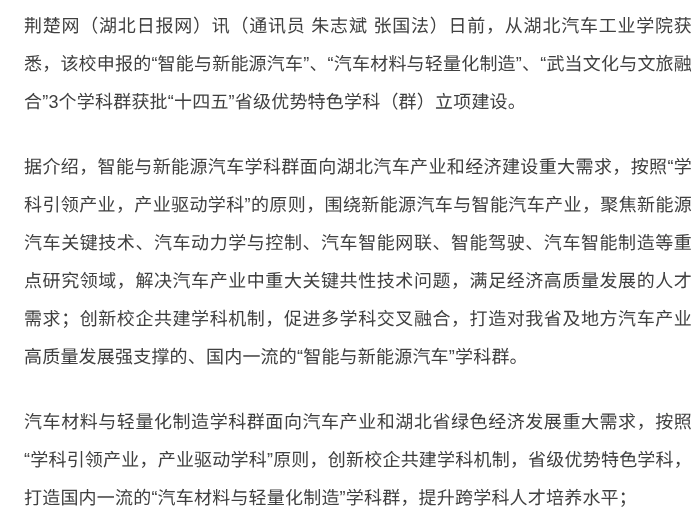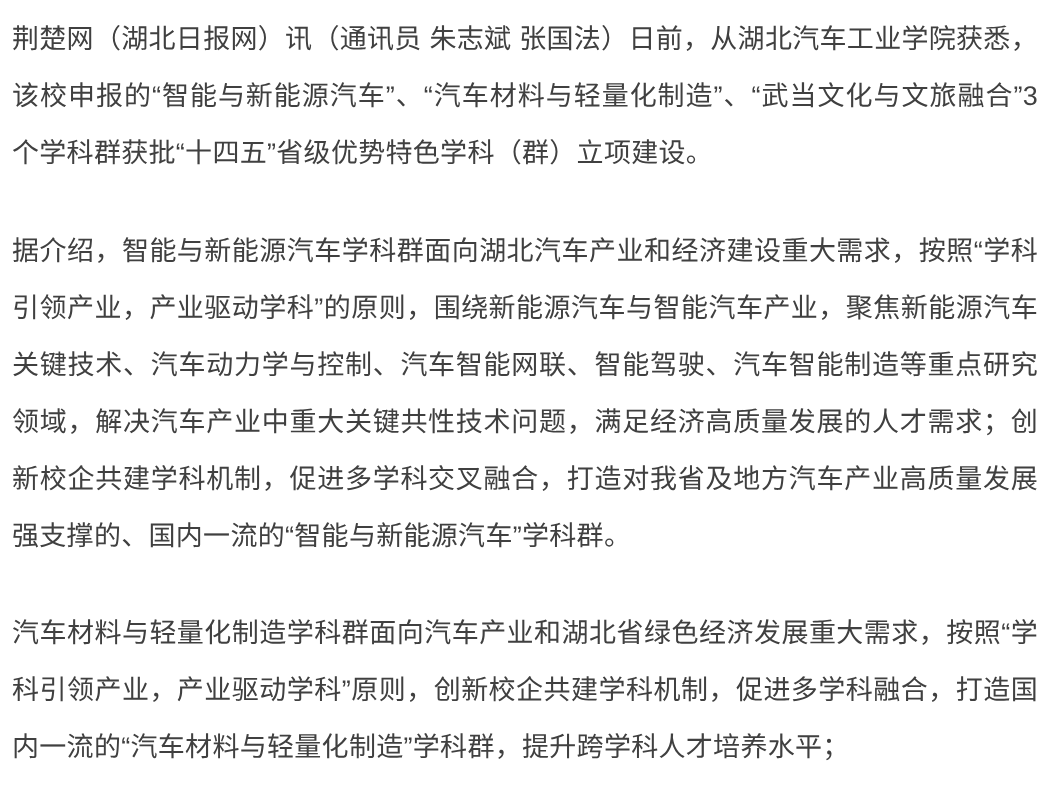--- a/index.html
+++ b/index.html
@@ -8,21 +8,21 @@
       height: 523px;
       overflow: hidden;
       background: #ffffff;
     }
     body {
       font-family: "Liberation Sans", sans-serif;
     }
     .article {
       width: 700px;
       height: 523px;
-      padding: 7px 8px 0 8px;
+      padding: 7px 8px 0 24px;
       overflow: hidden;
       background: #ffffff;
     }
     .article p {
       font-size: 18px;
       line-height: 38px;
       color: #404040;
       text-align: justify;
       letter-spacing: 0.2px;
       margin: 0 0 27px 0;
@@ -31,14 +31,14 @@
     .article p:last-child {
       margin-bottom: 0;
     }
   </style>
 </head>
 <body>
 
 <div class="article">
   <p>荆楚网（湖北日报网）讯（通讯员 朱志斌 张国法）日前，从湖北汽车工业学院获悉，该校申报的“智能与新能源汽车”、“汽车材料与轻量化制造”、“武当文化与文旅融合”3个学科群获批“十四五”省级优势特色学科（群）立项建设。</p>
   <p>据介绍，智能与新能源汽车学科群面向湖北汽车产业和经济建设重大需求，按照“学科引领产业，产业驱动学科”的原则，围绕新能源汽车与智能汽车产业，聚焦新能源汽车关键技术、汽车动力学与控制、汽车智能网联、智能驾驶、汽车智能制造等重点研究领域，解决汽车产业中重大关键共性技术问题，满足经济高质量发展的人才需求；创新校企共建学科机制，促进多学科交叉融合，打造对我省及地方汽车产业高质量发展强支撑的、国内一流的“智能与新能源汽车”学科群。</p>
-  <p>汽车材料与轻量化制造学科群面向汽车产业和湖北省绿色经济发展重大需求，按照“学科引领产业，产业驱动学科”原则，创新校企共建学科机制，促进多学科融合，打造国内一流的“汽车材料与轻量化制造”学科群，提升跨学科人才培养水平；</p>
+  <p>汽车材料与轻量化制造学科群面向汽车产业和湖北省绿色经济发展重大需求，按照“学科引领产业，产业驱动学科”原则，创新校企共建学科机制，省级优势特色学科，打造国内一流的“汽车材料与轻量化制造”学科群，提升跨学科人才培养水平；</p>
 </div>
 
 </body></html>

